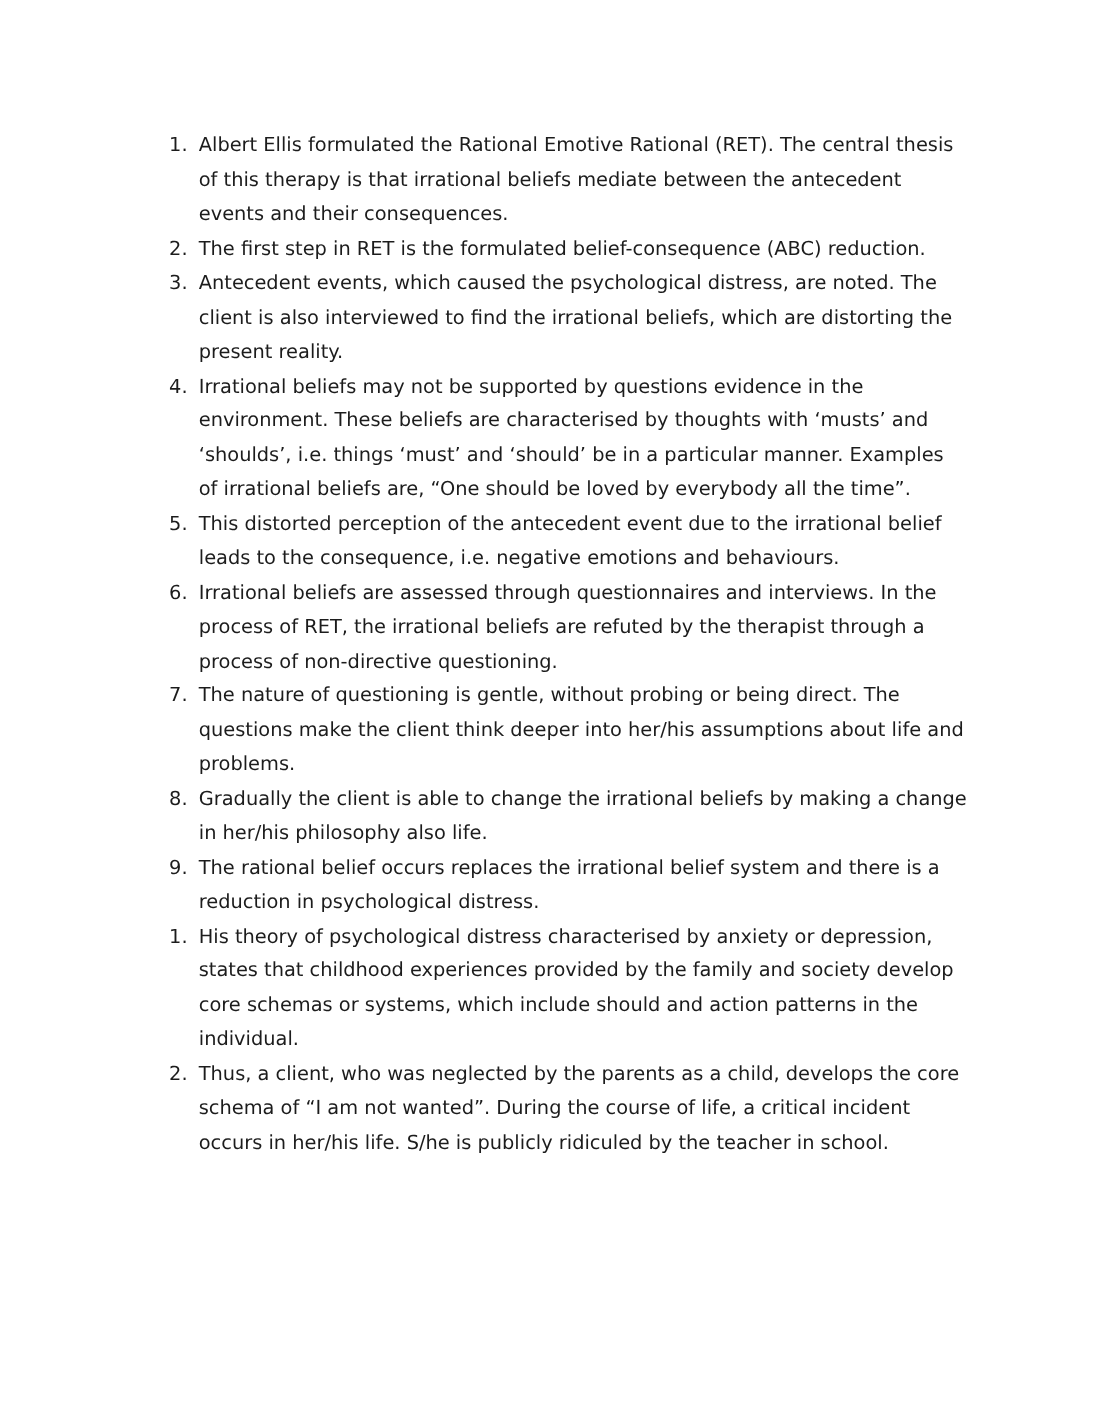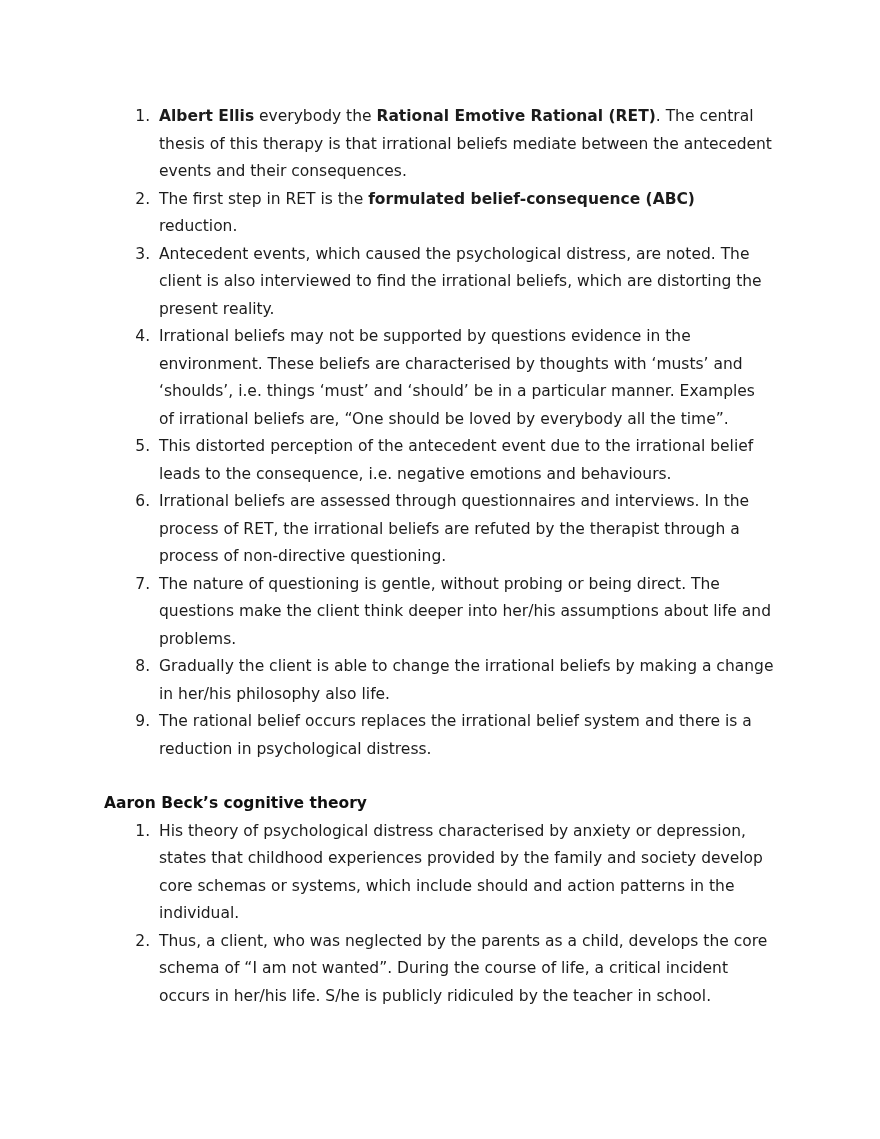--- a/index.html
+++ b/index.html
@@ -25,47 +25,46 @@
     margin: 0;
     padding: 0 0 0 51px;
     font-size: 15.5px;
     line-height: 27.5px;
   }
   .doc-list li {
     margin: 0;
     padding-left: 4px;
   }
   .bold {
-    font-weight: bold;
+    font-weight: normal;
   }
   .section-heading {
     margin: 27px 0 0 0;
     font-size: 15.5px;
     line-height: 27.5px;
     font-weight: bold;
     color: #111111;
   }
 </style>
 </head>
 <body>
 
 <div class="page">
 
   <ol class="doc-list">
-      <li><span class="bold">Albert Ellis</span><span> everybody the </span><span class="bold">Rational Emotive Rational (RET)</span><span>. The central thesis of this therapy is that irrational beliefs mediate between the antecedent events and their consequences.</span></li>
+      <li><span class="bold">Albert Ellis</span><span> formulated the </span><span class="bold">Rational Emotive Rational (RET)</span><span>. The central thesis of this therapy is that irrational beliefs mediate between the antecedent events and their consequences.</span></li>
       <li><span>The first step in RET is the </span><span class="bold">formulated belief-consequence (ABC)</span><span> reduction.</span></li>
       <li><span>Antecedent events, which caused the psychological distress, are noted. The client is also interviewed to find the irrational beliefs, which are distorting the present reality.</span></li>
       <li><span>Irrational beliefs may not be supported by questions evidence in the environment. These beliefs are characterised by thoughts with ‘musts’ and ‘shoulds’, i.e. things ‘must’ and ‘should’ be in a particular manner. Examples of irrational beliefs are, “One should be loved by everybody all the time”.</span></li>
       <li><span>This distorted perception of the antecedent event due to the irrational belief leads to the consequence, i.e. negative emotions and behaviours.</span></li>
       <li><span>Irrational beliefs are assessed through questionnaires and interviews. In the process of RET, the irrational beliefs are refuted by the therapist through a process of non-directive questioning.</span></li>
       <li><span>The nature of questioning is gentle, without probing or being direct. The questions make the client think deeper into her/his assumptions about life and problems.</span></li>
       <li><span>Gradually the client is able to change the irrational beliefs by making a change in her/his philosophy also life.</span></li>
       <li><span>The rational belief occurs replaces the irrational belief system and there is a reduction in psychological distress.</span></li>
     </ol>
 
-  <h2 class="section-heading">Aaron Beck’s cognitive theory</h2>
 
   <ol class="doc-list">
       <li><span>His theory of psychological distress characterised by anxiety or depression, states that childhood experiences provided by the family and society develop core schemas or systems, which include should and action patterns in the individual.</span></li>
       <li><span>Thus, a client, who was neglected by the parents as a child, develops the core schema of “I am not wanted”. During the course of life, a critical incident occurs in her/his life. S/he is publicly ridiculed by the teacher in school.</span></li>
     </ol>
 
 </div>
 
 </body></html>

